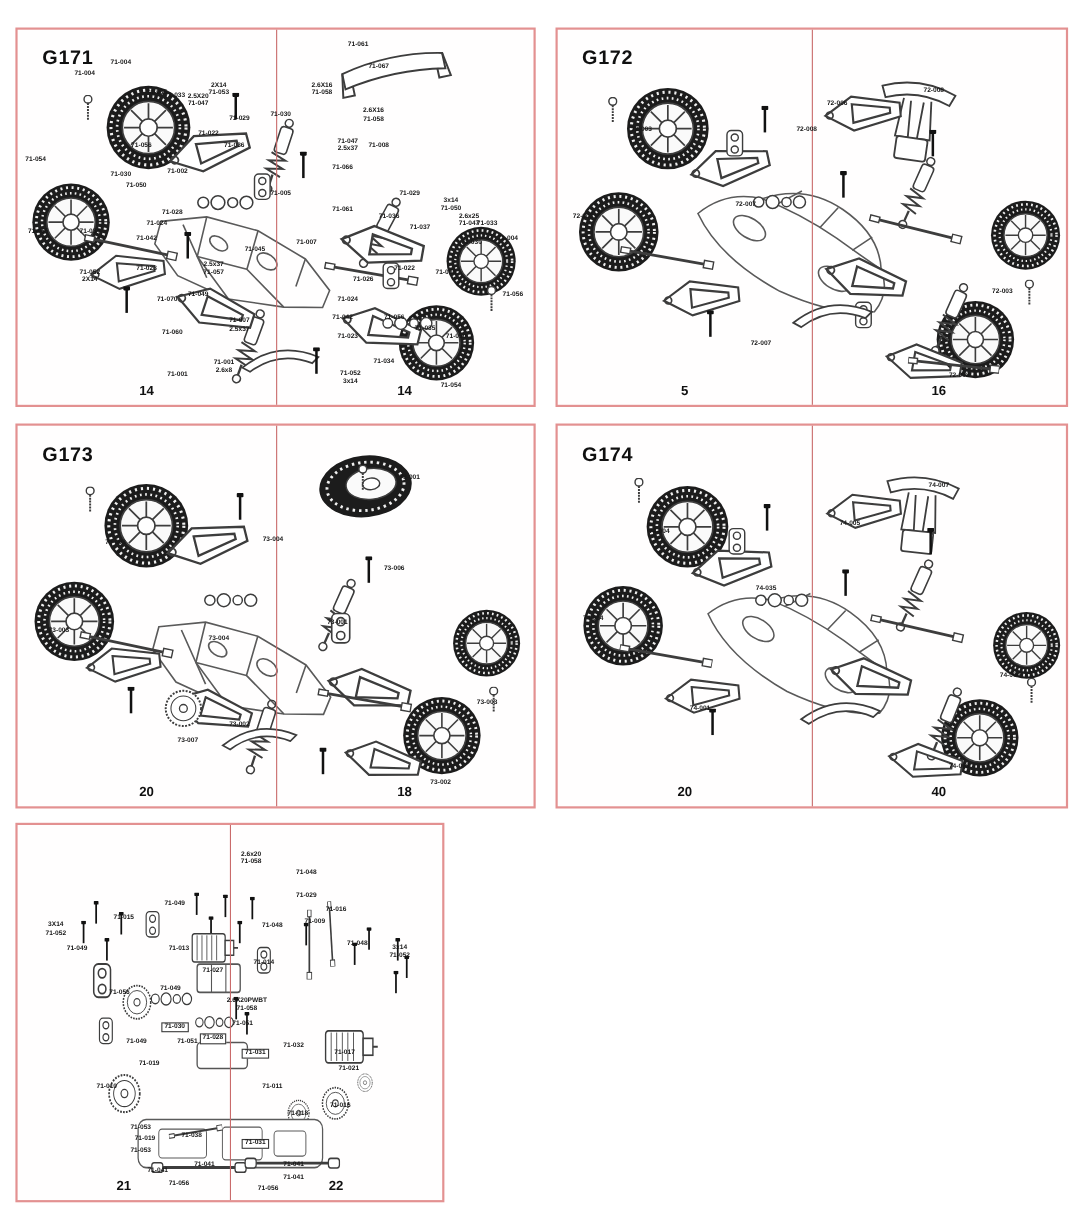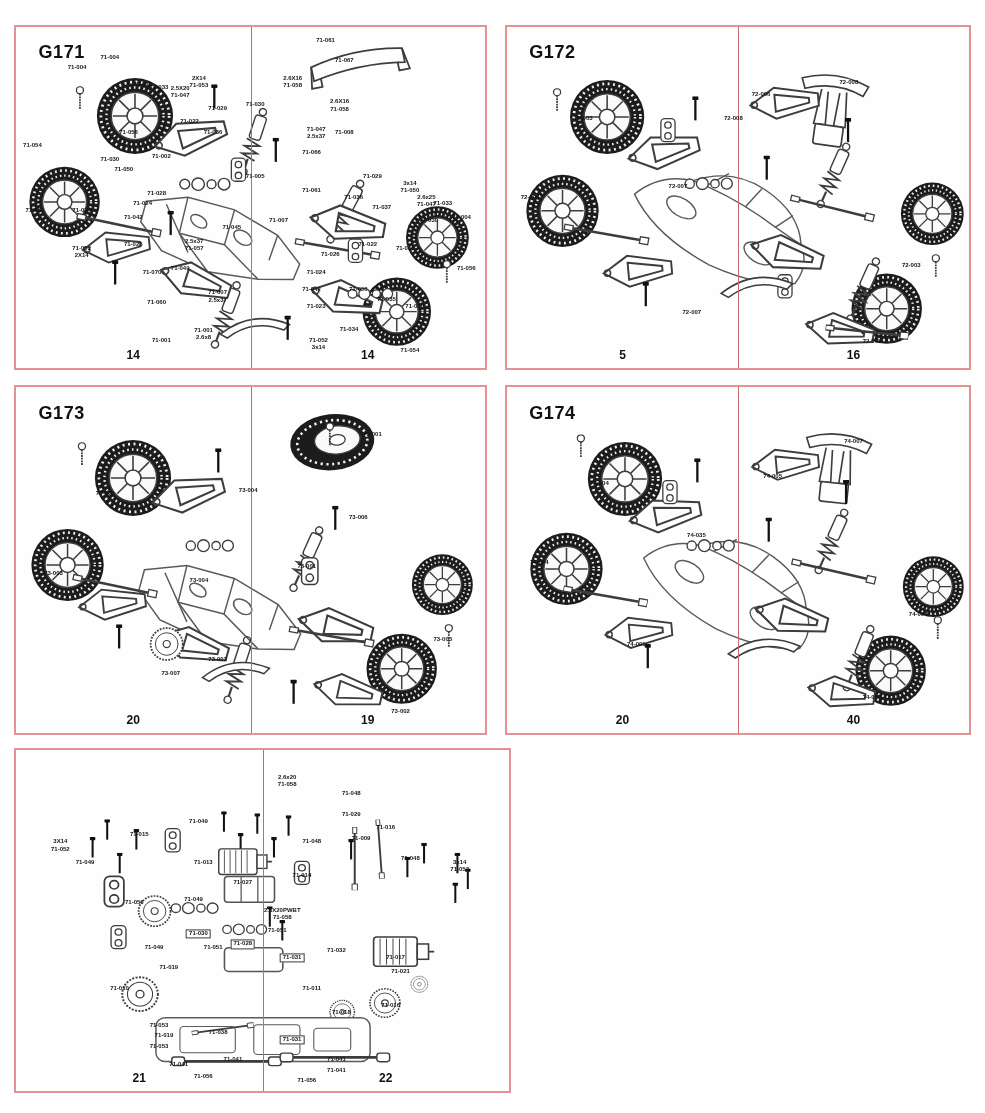--- a/index.html
+++ b/index.html
@@ -3,21 +3,21 @@
 <meta charset="utf-8">
 <style>
   html,body{margin:0;padding:0;}
   body{width:985px;height:1113px;background:#ffffff;position:relative;
        font-family:"Liberation Sans",sans-serif;overflow:hidden;}
   .panel{position:absolute;background:#fffefe;border:2px solid #e39191;box-sizing:border-box;}
   #p1{left:14px;top:25px;width:473px;height:345px;}
   #p2{left:505px;top:25px;width:466px;height:345px;}
   #p3{left:14px;top:385px;width:473px;height:350px;}
   #p4{left:505px;top:385px;width:466px;height:350px;}
-  #p5{left:14px;top:748px;width:497px;height:345px;}
+  #p5{left:14px;top:748px;width:390px;height:345px;}
   .scene{position:absolute;left:0;top:0;width:100%;height:100%;}
   .divider{position:absolute;top:0;bottom:0;left:50%;width:1.4px;background:#c96a6a;}
   .title{position:absolute;left:4.8%;top:4.5%;font-size:18px;font-weight:bold;
          letter-spacing:.6px;color:#101010;}
   .pagenum{position:absolute;bottom:6px;font-size:12px;font-weight:bold;color:#101010;
            transform:translateX(-50%);}
   .pagenum.left{left:25%;}
   .pagenum.right{left:75%;}
   .labels{position:absolute;left:0;top:0;right:0;bottom:0;}
   .plabel{position:absolute;transform:translate(-50%,-50%);font-size:6px;font-weight:bold;
@@ -453,21 +453,21 @@
       <span class="plabel" style="left: 73%; top: 38%;">73-006</span>
       <span class="plabel" style="left: 8%; top: 54%;">73-003</span>
       <span class="plabel" style="left: 39%; top: 56%;">73-004</span>
       <span class="plabel" style="left: 62%; top: 52%;">73-001</span>
       <span class="plabel" style="left: 43%; top: 79%;">73-002</span>
       <span class="plabel" style="left: 33%; top: 83%;">73-007</span>
       <span class="plabel" style="left: 91%; top: 73%;">73-003</span>
       <span class="plabel" style="left: 82%; top: 94%;">73-002</span>
     </div>
   <span class="pagenum left">20</span>
-  <span class="pagenum right">19</span>
+  <span class="pagenum right">18</span>
 </div>
 
 <div class="panel" id="p4">
   <svg class="scene" viewBox="0 0 466 350" preserveAspectRatio="none" aria-hidden="true">
     <g>
       <use href="#sym-tire" x="80" y="54" width="78" height="78"></use>
       <use href="#sym-tire" x="22" y="146" width="76" height="76"></use>
       <use href="#sym-tire" x="398" y="170" width="64" height="64"></use>
       <use href="#sym-tire" x="350" y="250" width="74" height="74"></use>
     </g>

